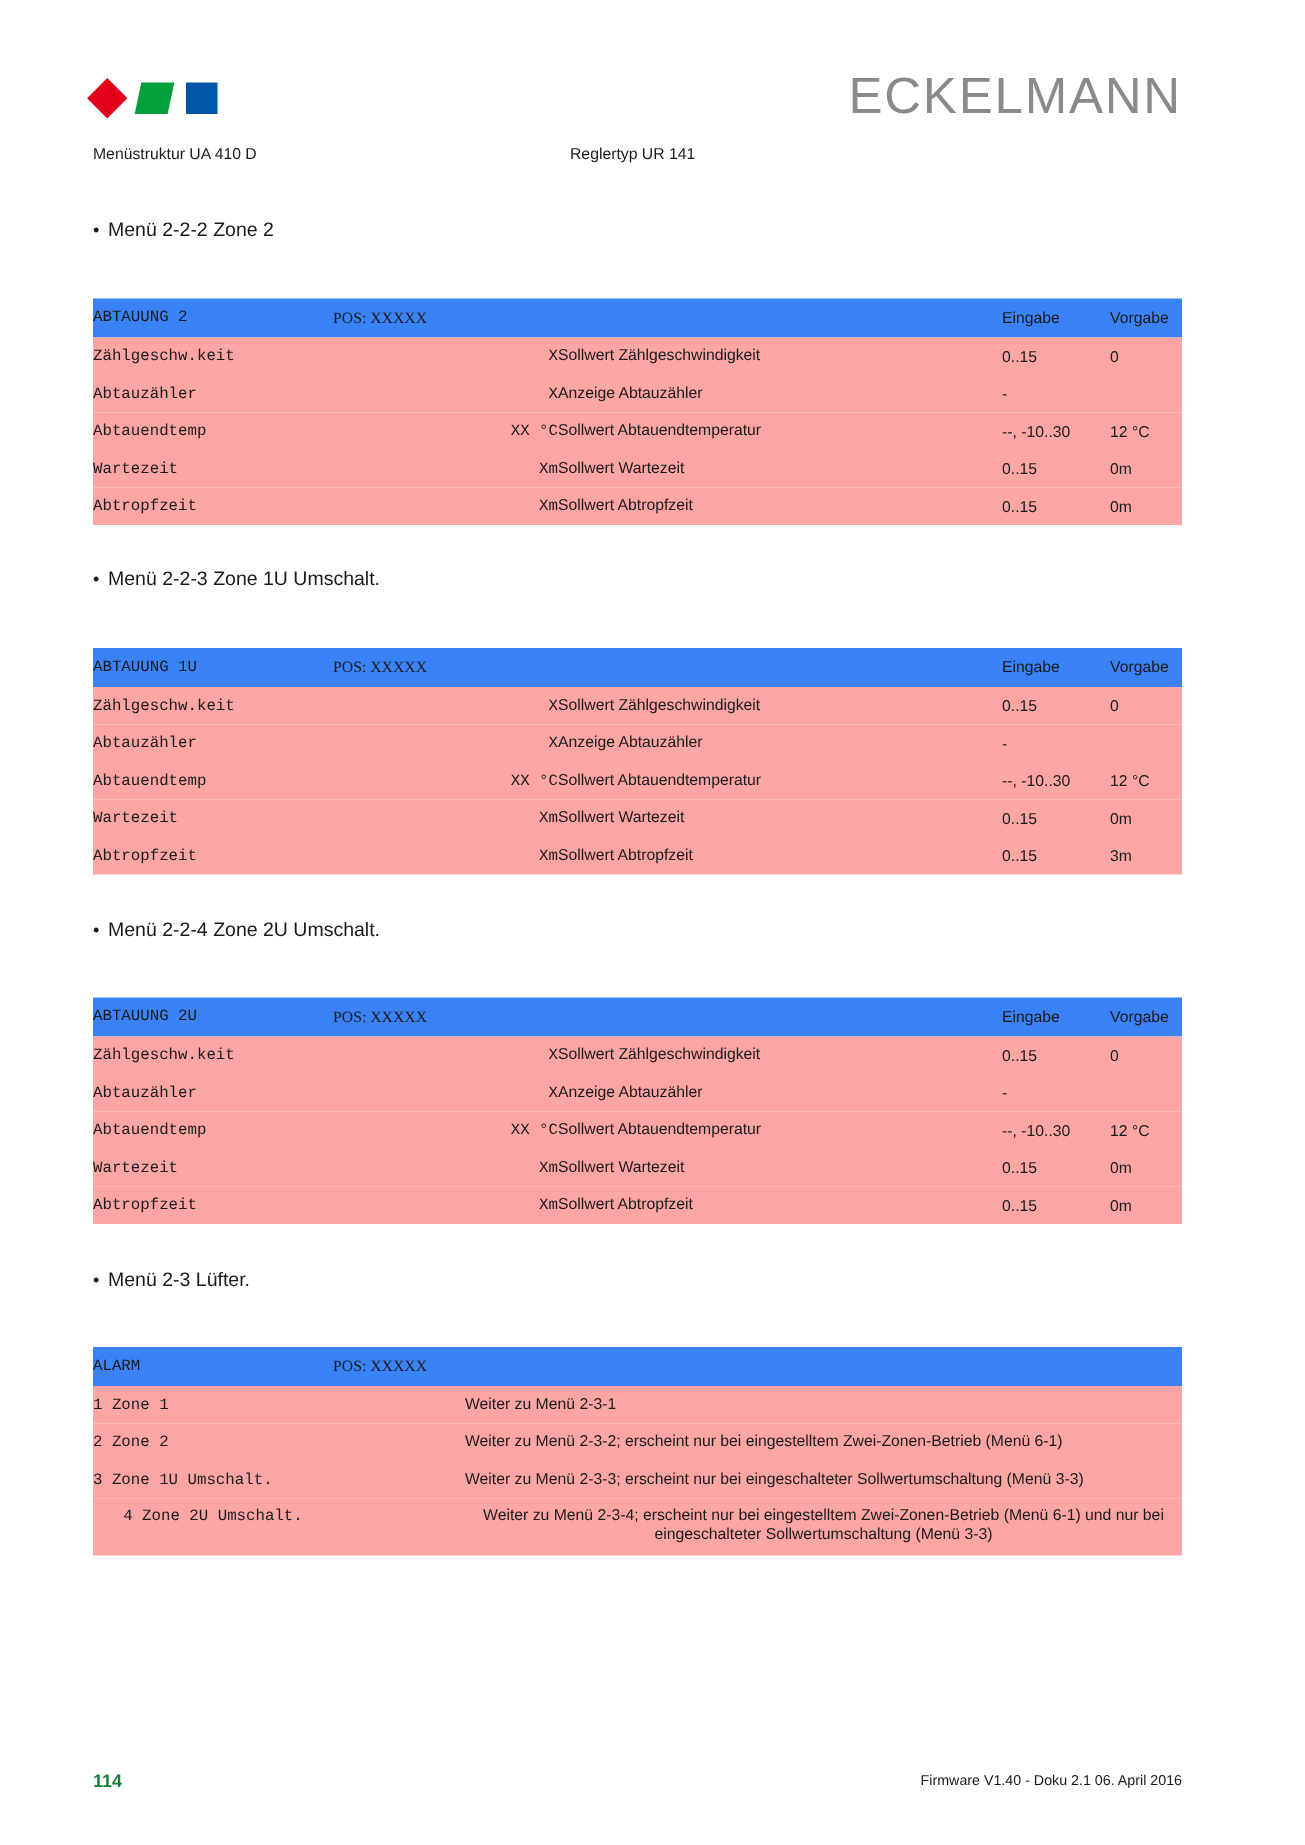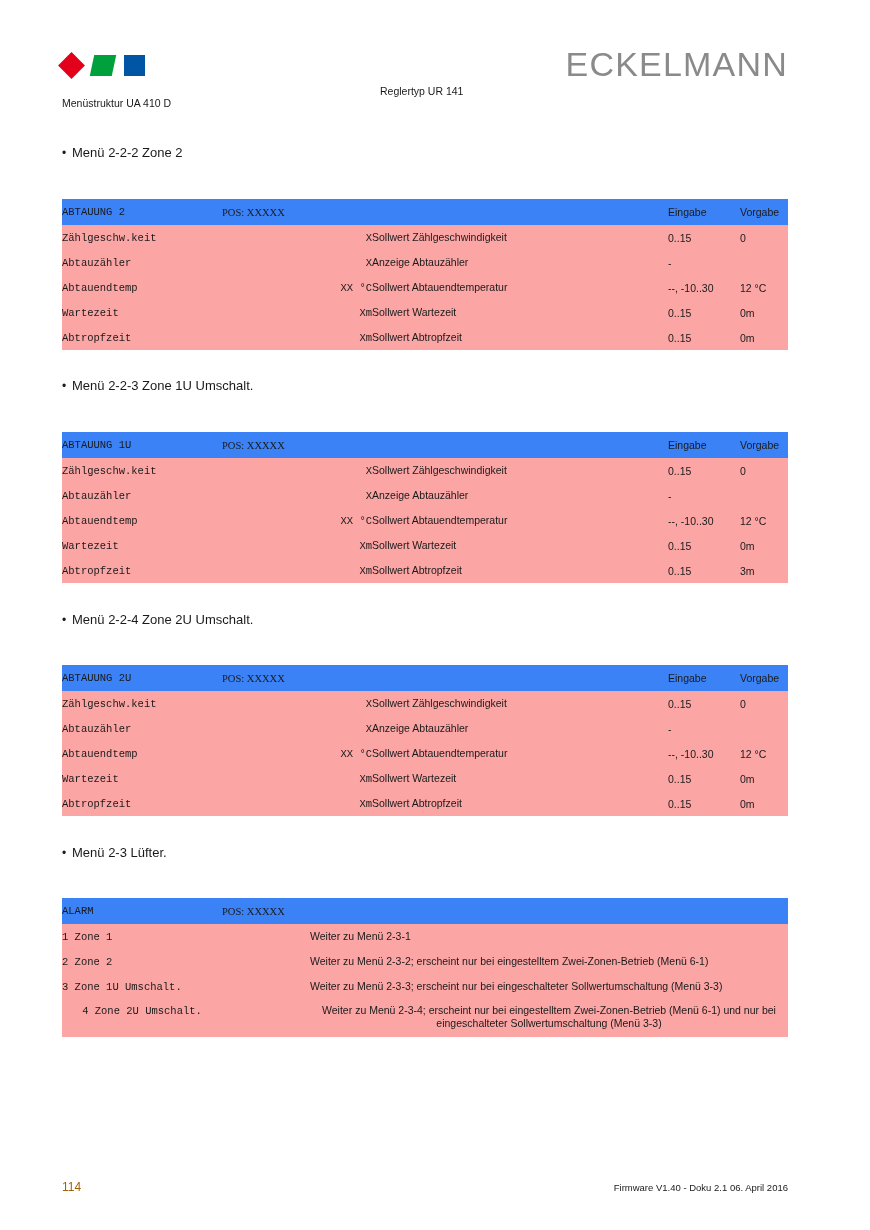--- a/index.html
+++ b/index.html
@@ -76,21 +76,21 @@
   .doc-sub-left {
     position: absolute;
     left: 0;
     top: 52px;
     font-size: 10.5px;
     color: #1a1a1a;
   }
   .doc-sub-mid {
     position: absolute;
     left: 318px;
-    top: 40px;
+    top: 52px;
     font-size: 10.5px;
     color: #1a1a1a;
   }
 
   
   .section {
     position: absolute;
     left: 62px;
     width: 726px;
   }
@@ -193,22 +193,22 @@
     left: 62px;
     top: 1180px;
     width: 726px;
     font-size: 10px;
   }
   .footer .pageno {
     position: absolute;
     left: 0;
     top: 0;
     font-size: 12px;
-    font-weight: normal;
-    color: #a16207;
+    font-weight: bold;
+    color: #15803d;
   }
   .footer .fw {
     position: absolute;
     right: 0;
     top: 2px;
     font-size: 9.5px;
     color: #1a1a1a;
   }
 </style>
 </head>

